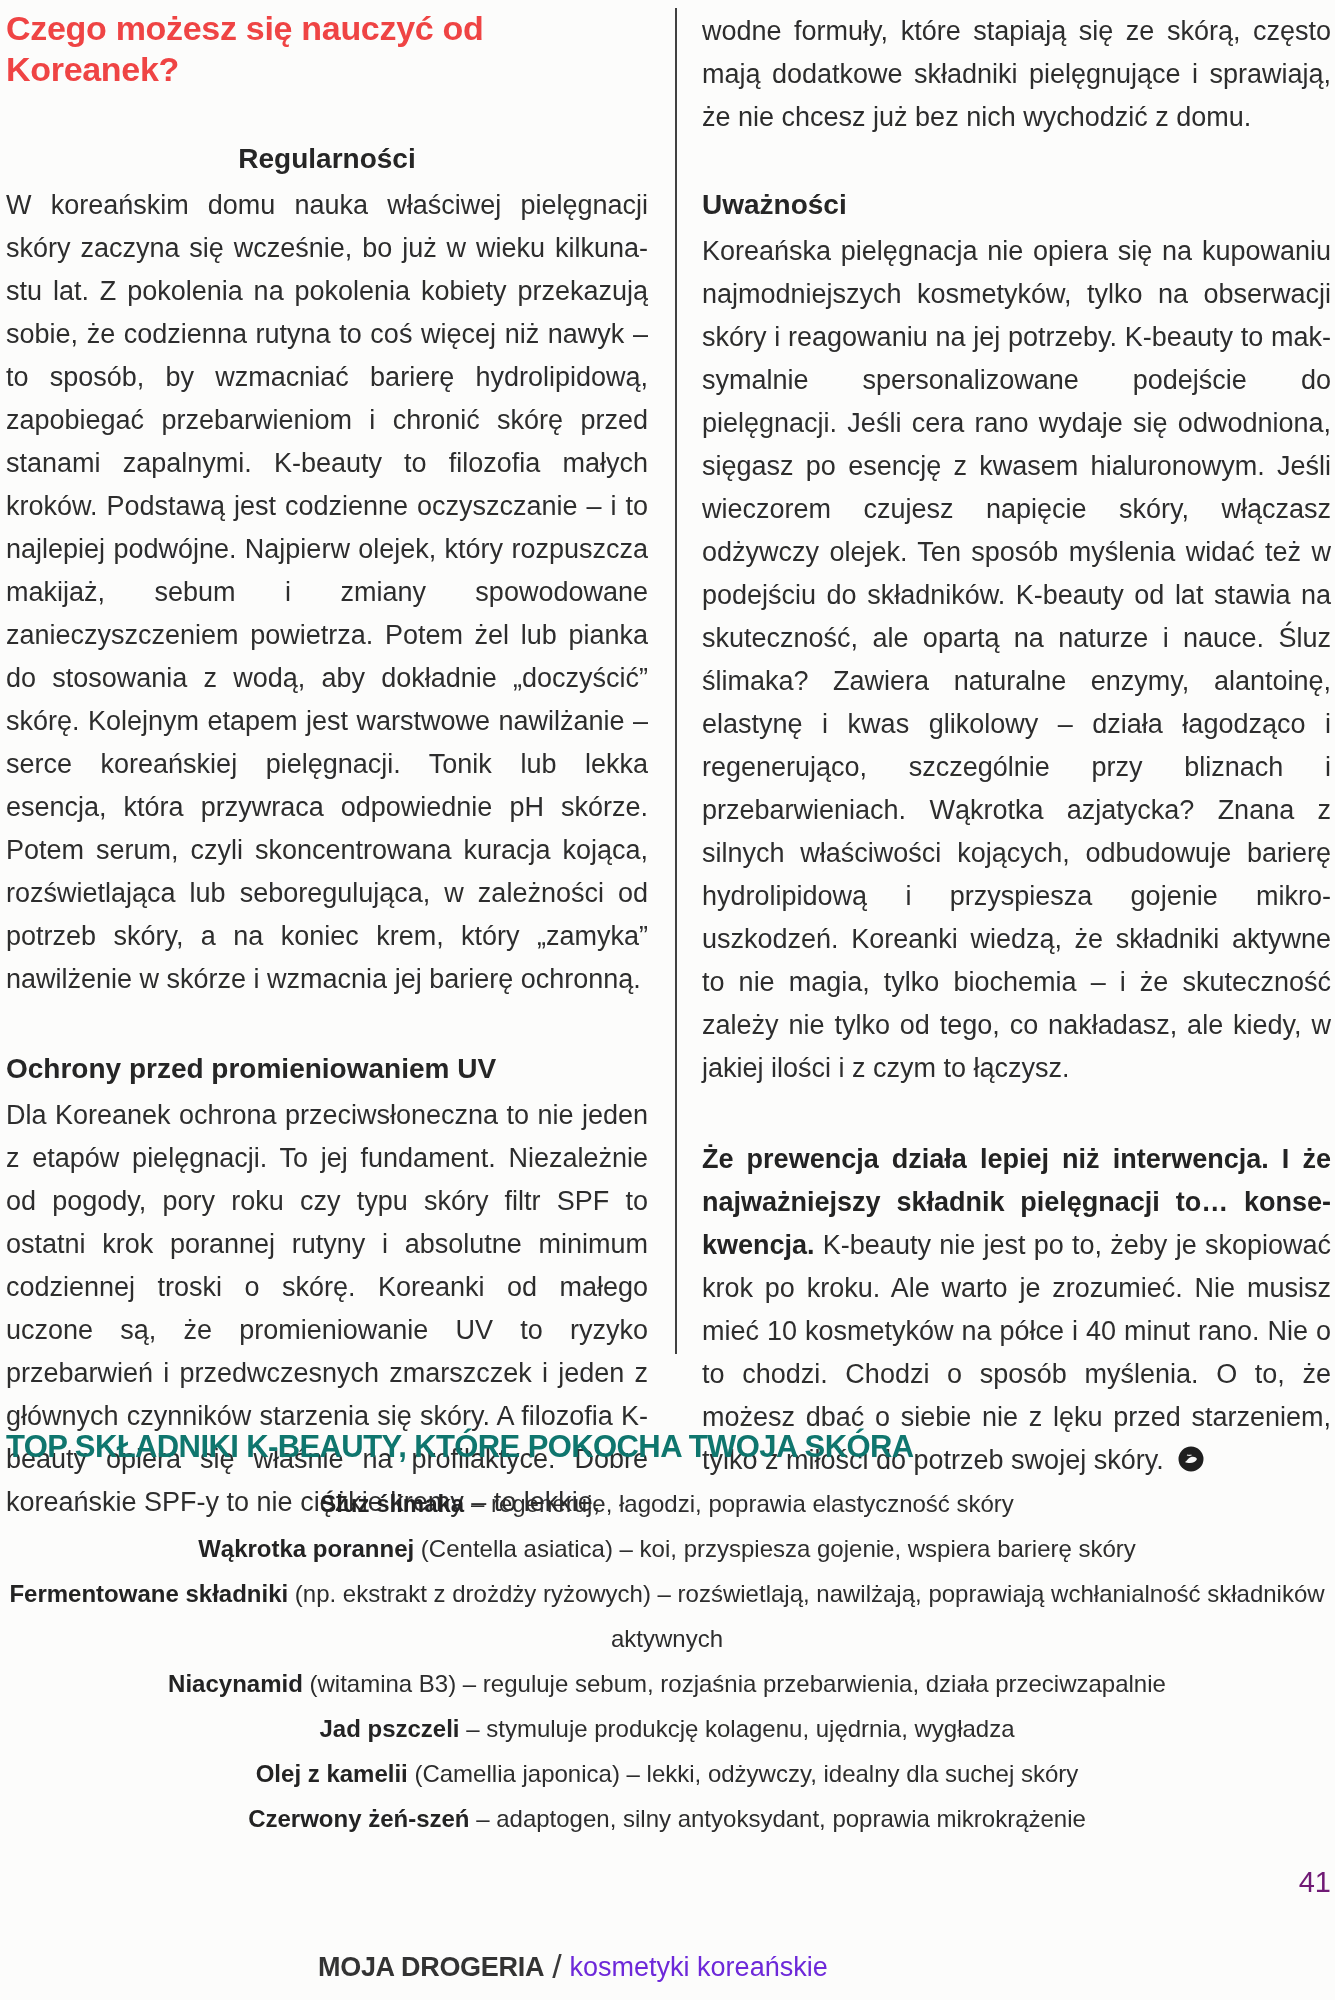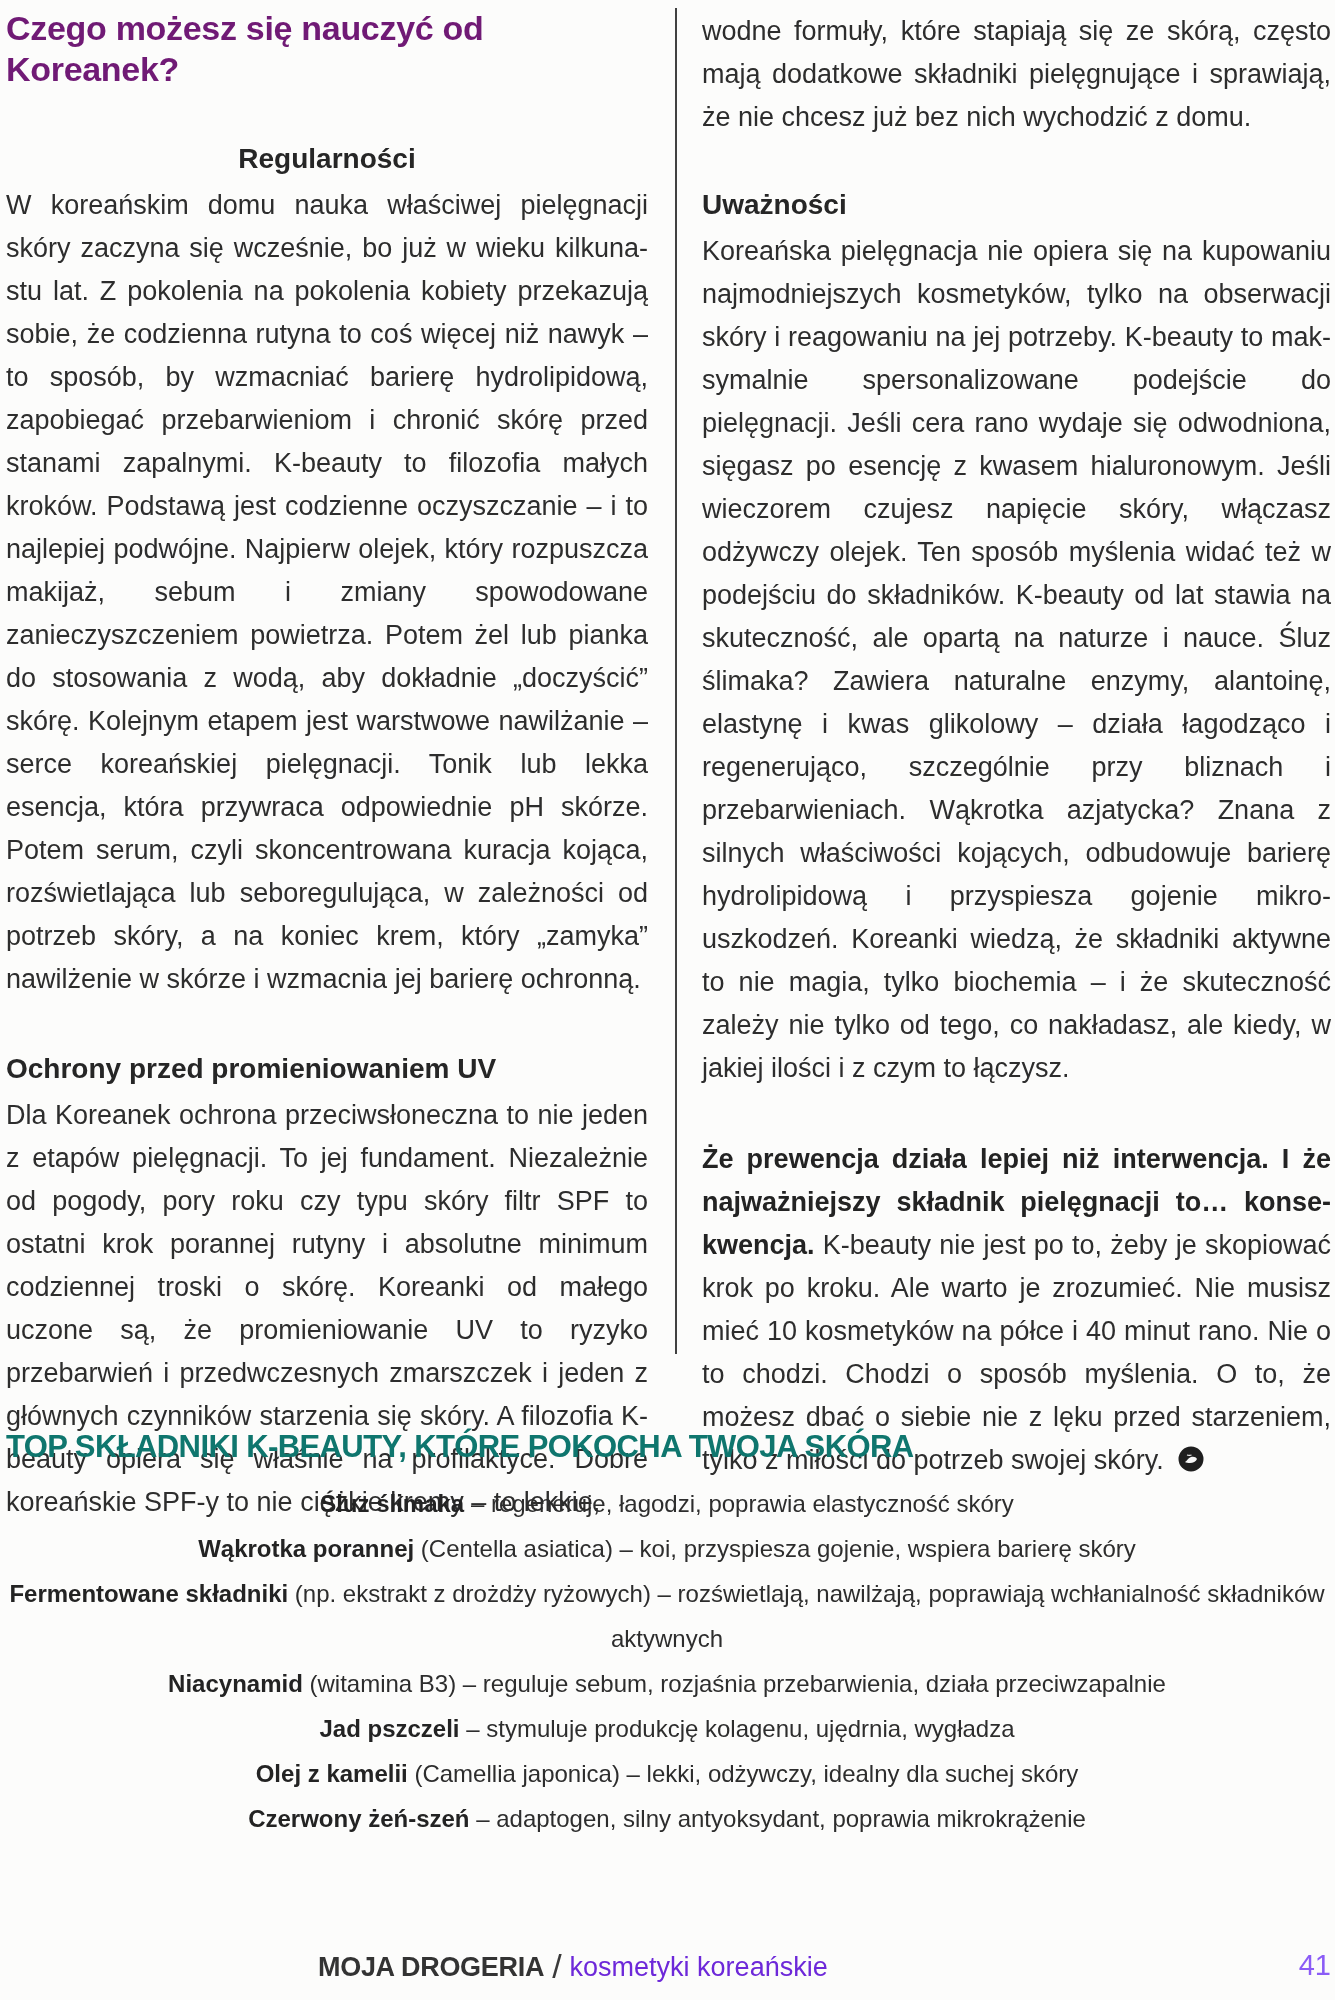--- a/index.html
+++ b/index.html
@@ -14,21 +14,21 @@
     background: #fcfcfb;
     color: #2d2d2d;
     overflow: hidden;
   }
   
   .col-left  { position: absolute; left: 6px;   top: 8px;  width: 642px; }
   .col-right { position: absolute; left: 702px; top: 10px; width: 629px; }
   .divider   { position: absolute; left: 675px; top: 8px; width: 2px; height: 1346px; background: #414141; }
 
   .title {
-    font-size: 34px; font-weight: bold; color: #701a75;
+    font-size: 34px; font-weight: bold; color: #ef4444;
     line-height: 1.2; margin: 0; letter-spacing: -0.3px;
     position: relative;
   }
   .title-mark {
     position: absolute; left: 12px; top: 39px; width: 14px; height: 7px;
   }
   .title-mark .mk-top { height: 3px; background: #e08ea6; }
   .title-mark .mk-bot { height: 3px; background: #2e4f6e; margin-top: 1px; }
 
   h2.subhead {
@@ -65,22 +65,22 @@
 
   
   .footer-brand {
     position: absolute; left: 318px; top: 1947px;
     font-size: 27px; color: #333; white-space: nowrap;
   }
   .footer-brand .brand { font-weight: bold; letter-spacing: -0.3px; }
   .footer-brand .slash { font-size: 34px; font-weight: normal; margin: 0 8px; color: #3a3a3a; vertical-align: -2px; }
   .footer-brand .section { font-weight: normal; color: #6d28d9; }
   .page-num {
-    position: absolute; right: 4px; top: 1949px;
-    font-size: 29px; color: #8b5cf6;
+    position: absolute; right: 4px; top: 1866px;
+    font-size: 29px; color: #701a75;
   }
 </style>
 </head>
 <body>
 
 <div class="page">
 
   <div class="col-left">
     <h1 class="title">
       <span>Czego możesz się nauczyć od Koreanek?</span>

